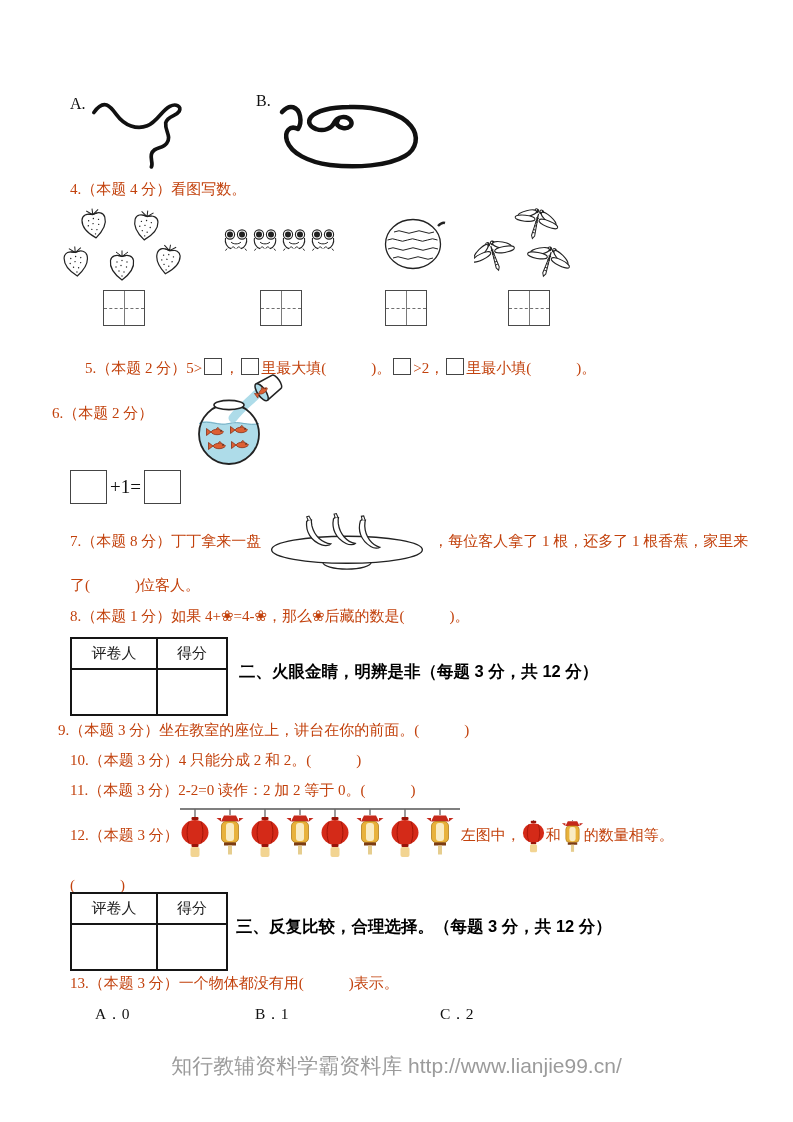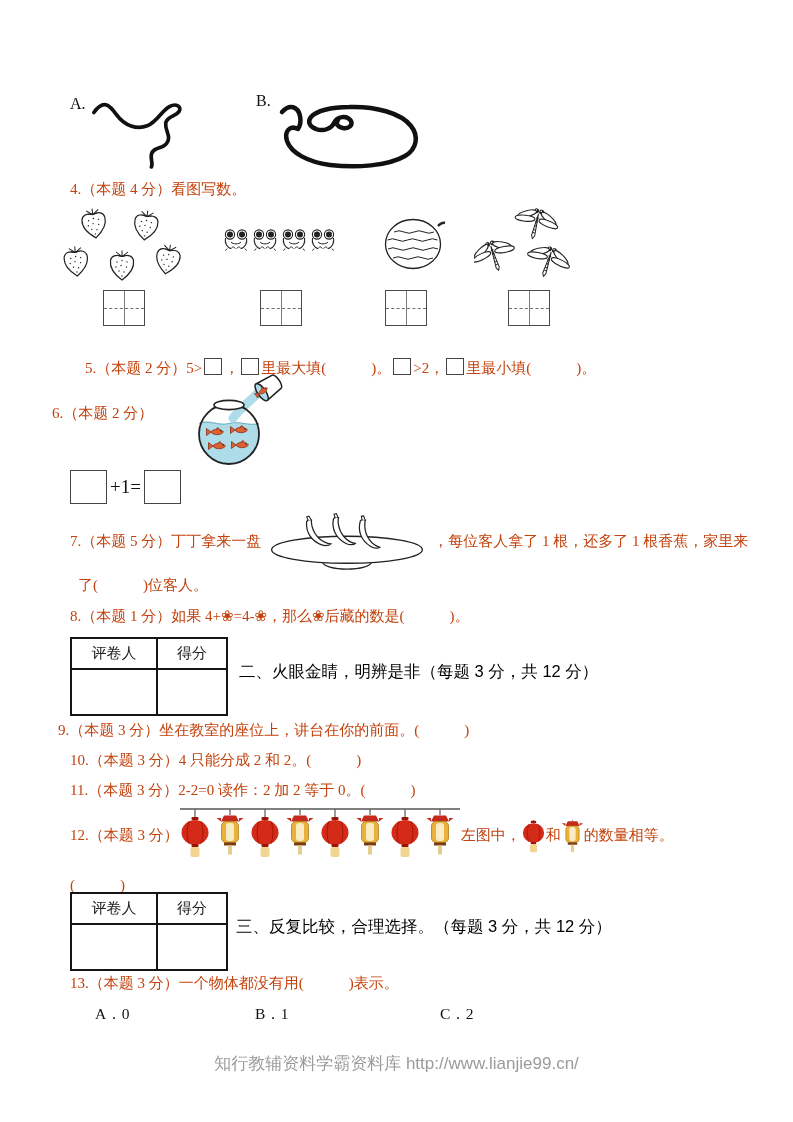--- a/index.html
+++ b/index.html
@@ -18,24 +18,24 @@
   
   .eqbox{width:35px;height:32px;border:1.6px solid #444;background:#fff;}
   .eqtext{font-size:19px;font-family:"Liberation Serif","DejaVu Serif",serif;padding:0 3px;}
   
   .grader{border-collapse:collapse;}
   .grader td{border:2px solid #151515;text-align:center;font-size:15px;color:#222;background:#fff;}
   .grader .c1{width:82px;}
   .grader .c2{width:66px;}
   .grader .hr td{height:27px;}
   .grader .br td{height:42px;}
-  .sec{font-family:"Liberation Sans","DejaVu Sans",sans-serif;font-weight:normal;font-size:16.5px;color:#000;white-space:pre;}
+  .sec{font-family:"Liberation Sans","DejaVu Sans",sans-serif;font-weight:bold;font-size:16.5px;color:#000;white-space:pre;}
   .opt{font-size:15.5px;white-space:pre;}
   .footer{position:absolute;left:0;right:0;top:1052px;text-align:center;
-          font-family:"Liberation Sans","DejaVu Sans",sans-serif;font-size:17px;color:#9b9b9b;}
+          font-family:"Liberation Sans","DejaVu Sans",sans-serif;font-size:21px;color:#9b9b9b;}
   svg{display:block;}
 </style>
 </head>
 <body>
 
 <div class="page">
 
   <svg width="0" height="0" style="position:absolute" aria-hidden="true">
     <defs>
       <g id="sb">
@@ -172,31 +172,31 @@
     </g>
     <use href="#fish" transform="translate(80,17) rotate(-35) scale(0.8)"></use>
   </svg>
   <div class="abs vrow" style="left:70px;top:470px">
     <div class="eqbox"></div>
     <span class="eqtext">+1=</span>
     <div class="eqbox"></div>
   </div>
 
   <div class="abs vrow t" style="left:70px;top:510px">
-    <span>7.（本题 5 分）丁丁拿来一盘</span>
+    <span>7.（本题 8 分）丁丁拿来一盘</span>
     <svg width="172" height="64" viewBox="0 0 178 64">
       <ellipse cx="89" cy="40" rx="78" ry="14" fill="none" stroke="#222" stroke-width="1.4"></ellipse>
       <path d="M64,53 a25,7 0 0 0 50,0" stroke="#222" stroke-width="1.3" fill="none"></path>
       <use href="#banana" transform="translate(46,9) rotate(-6)"></use>
       <use href="#banana" transform="translate(74,6)"></use>
       <use href="#banana" transform="translate(102,8) rotate(5)"></use>
     </svg>
     <span>，每位客人拿了 1 根，还多了 1 根香蕉，家里来</span>
   </div>
-  <div class="abs t" style="left:78px;top:576px">了(            )位客人。</div>
+  <div class="abs t" style="left:70px;top:576px">了(            )位客人。</div>
 
   <div class="abs t" style="left:70px;top:607px">8.（本题 1 分）如果 4+❀=4-❀，那么❀后藏的数是(            )。</div>
 
   <table class="grader abs" style="left:70px;top:637px">
     <tbody>
         <tr class="hr">
       <td class="c1">评卷人</td>
       <td class="c2">得分</td>
     </tr>
     <tr class="br">

